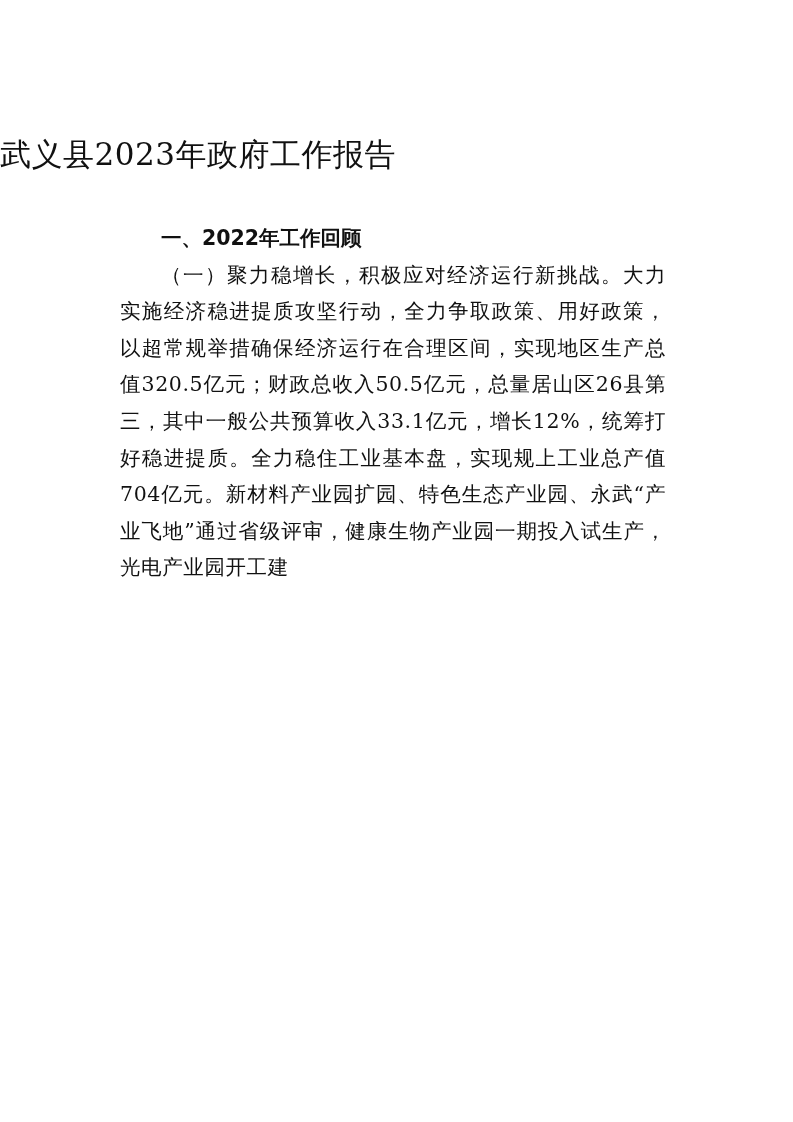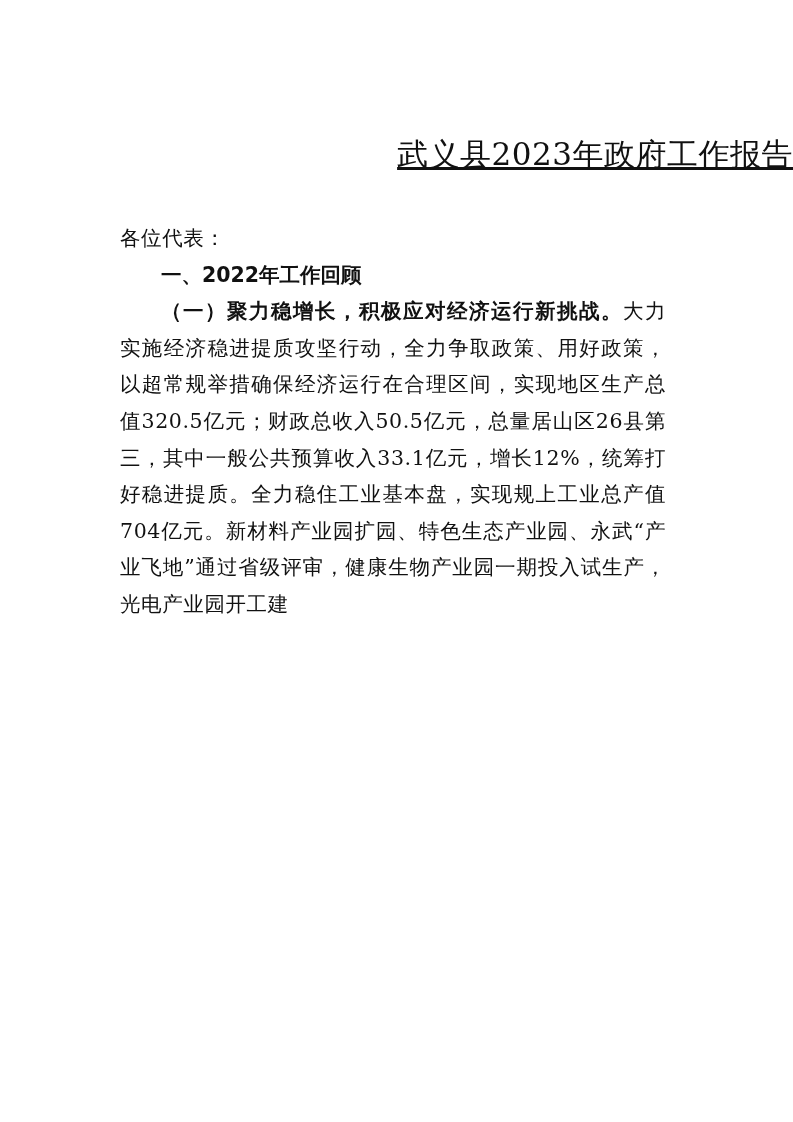--- a/index.html
+++ b/index.html
@@ -19,29 +19,28 @@
       left: 0; top: 0;
       width: 793px;
       height: 1122px;
       background: #ffffff;
     }
     .title {
       position: absolute;
       left: 0;
       top: 134px;
       width: 793px;
-      text-align: right;
+      text-align: left;
       font-family: "DejaVu Serif", "Liberation Serif", serif;
       font-size: 31px;
       line-height: 40px;
       letter-spacing: 0.5px;
       color: #111111;
       margin: 0;
       font-weight: normal;
-      text-decoration: underline;
     }
     .body {
       position: absolute;
       left: 120px;
       top: 220px;
       width: 546px;
       font-family: "DejaVu Serif", "Liberation Serif", serif;
       font-size: 20.5px;
       line-height: 36.6px;
       color: #111111;
@@ -55,27 +54,26 @@
     .indent {
       text-indent: 2em;
     }
     .heading {
       font-family: "DejaVu Sans", "Liberation Sans", sans-serif;
       font-weight: bold;
       text-indent: 2em;
       letter-spacing: 0;
     }
     .bold-lead {
-      font-weight: bold;
+      font-weight: normal;
     }
   </style>
 </head>
 <body>
 
 <div class="page">
   <h1 class="title">武义县2023年政府工作报告</h1>
 
   <div class="body">
-    <p>各位代表：</p>
     <p class="heading">一、2022年工作回顾</p>
     <p class="indent"><span class="bold-lead">（一）聚力稳增长，积极应对经济运行新挑战。</span><span>大力实施经济稳进提质攻坚行动，全力争取政策、用好政策，以超常规举措确保经济运行在合理区间，实现地区生产总值320.5亿元；财政总收入50.5亿元，总量居山区26县第三，其中一般公共预算收入33.1亿元，增长12%，统筹打好稳进提质。全力稳住工业基本盘，实现规上工业总产值704亿元。新材料产业园扩园、特色生态产业园、永武“产业飞地”通过省级评审，健康生物产业园一期投入试生产，光电产业园开工建</span></p>
   </div>
 </div>
 
 </body></html>

